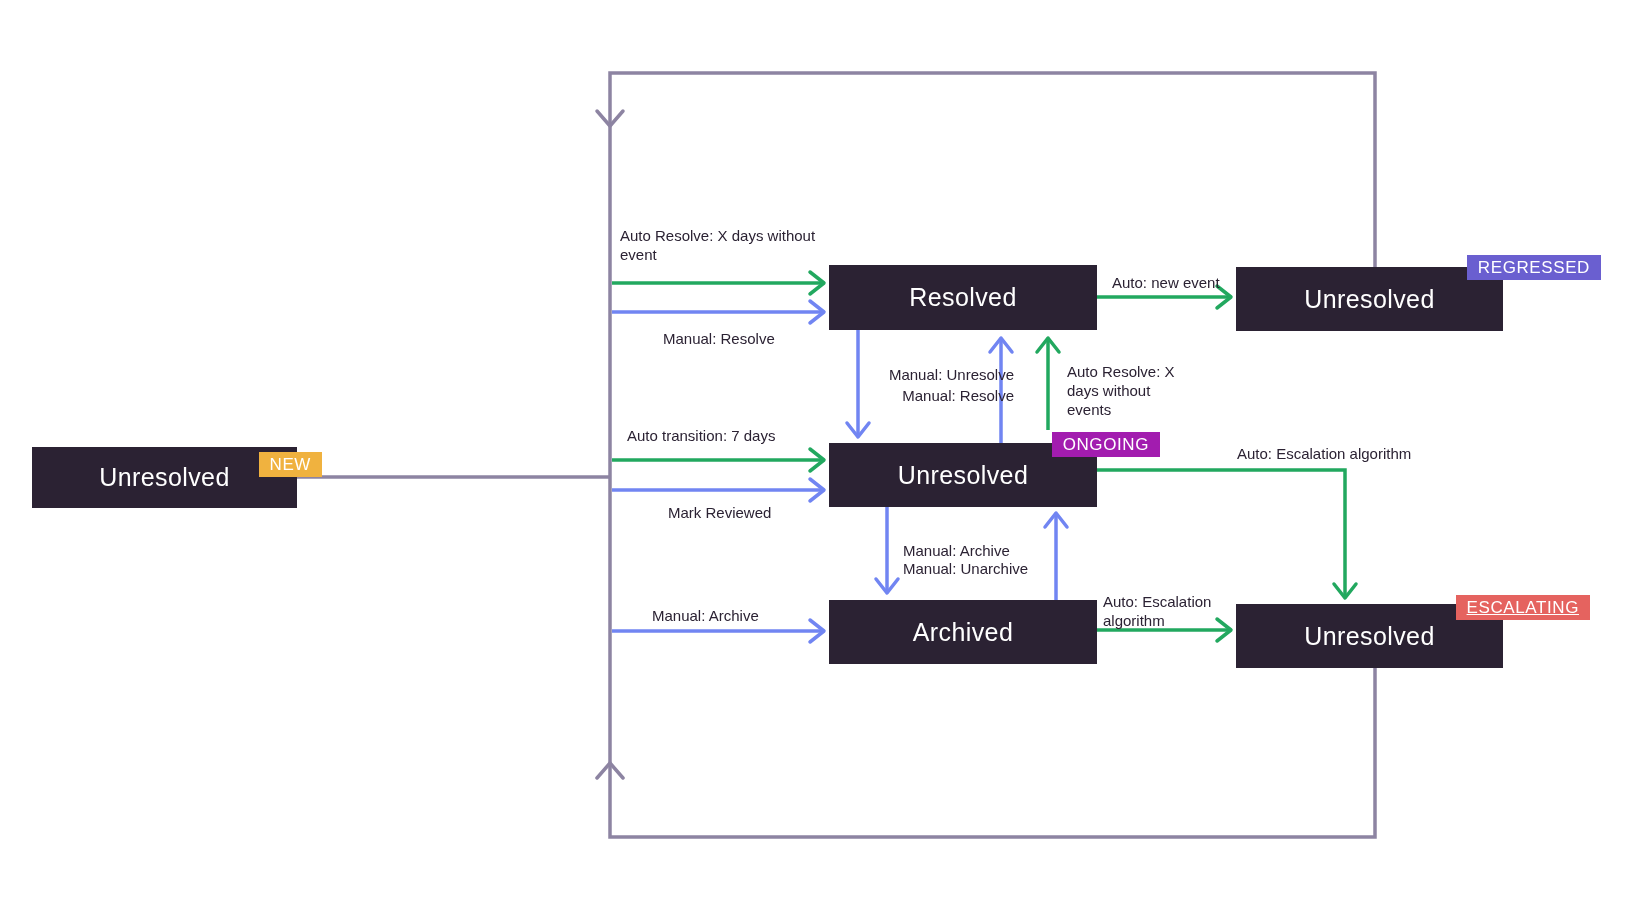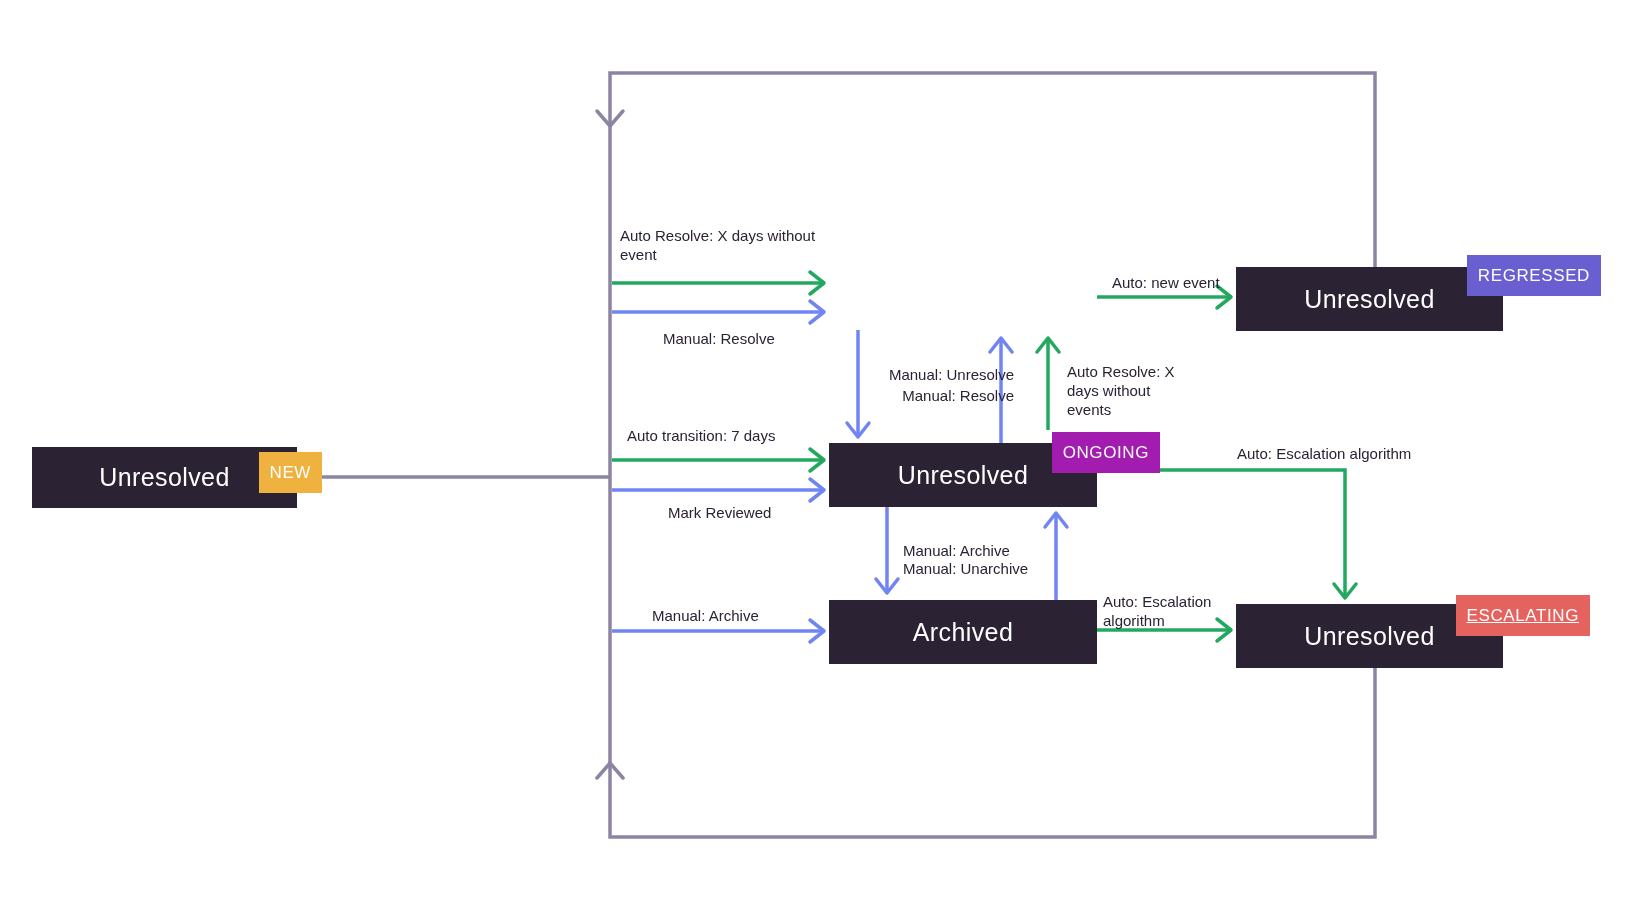--- a/index.html
+++ b/index.html
@@ -3,21 +3,21 @@
 <meta charset="utf-8">
 <style>
   html,body{margin:0;padding:0;background:#ffffff;font-family:"Liberation Sans",sans-serif;}
   .canvas{position:relative;width:1636px;height:906px;background:#ffffff;overflow:hidden;}
   svg.edges{position:absolute;left:0;top:0;width:1636px;height:906px;}
 
   .node{position:absolute;background:#2b2233;color:#ffffff;display:flex;align-items:center;justify-content:center;
         font-size:25px;font-weight:500;letter-spacing:.4px;}
   .node-label{white-space:nowrap;}
 
-  .badge{position:absolute;height:25px;line-height:25px;padding:8px 11px;font-size:17px;color:#ffffff;
+  .badge{position:absolute;height:25px;line-height:25px;padding:0 11px;font-size:17px;color:#ffffff;
          letter-spacing:.6px;white-space:nowrap;font-weight:500;}
   .badge-new{background:#f0b23f;margin-top:16px;}
   .badge-regressed{background:#6a5fd0;}
   .badge-ongoing{background:#a21caf;}
   .badge-escalating{background:#e5635f;text-decoration:underline;}
 
   .edge-label{position:absolute;font-size:15px;line-height:19px;color:#2b2233;white-space:pre-line;font-weight:500;}
   .stack{position:absolute;font-size:15px;line-height:21px;color:#2b2233;font-weight:500;}
 </style>
 </head>
@@ -54,20 +54,23 @@
     <path d="M1001 443 V339" fill="none" stroke="#7185f2" stroke-width="3.5" marker-end="url(#chevB)"></path>
     <path d="M887 507 V592" fill="none" stroke="#7185f2" stroke-width="3.5" marker-end="url(#chevB)"></path>
     <path d="M1056 600 V514" fill="none" stroke="#7185f2" stroke-width="3.5" marker-end="url(#chevB)"></path>
   </svg>
 
   <div class="node" style="left:32px;top:447px;width:265px;height:61px">
     <span class="node-label">Unresolved</span>
     <span class="badge badge-new" style="top:-11px;right:-25px">NEW</span>
   </div>
 
+  <div class="node" style="left:829px;top:265px;width:268px;height:65px">
+    <span class="node-label">Resolved</span>
+  </div>
 
   <div class="node" style="left:1236px;top:267px;width:267px;height:64px">
     <span class="node-label">Unresolved</span>
     <span class="badge badge-regressed" style="top:-12px;right:-98px">REGRESSED</span>
   </div>
 
   <div class="node" style="left:829px;top:443px;width:268px;height:64px">
     <span class="node-label">Unresolved</span>
     <span class="badge badge-ongoing" style="top:-11px;right:-63px">ONGOING</span>
   </div>

